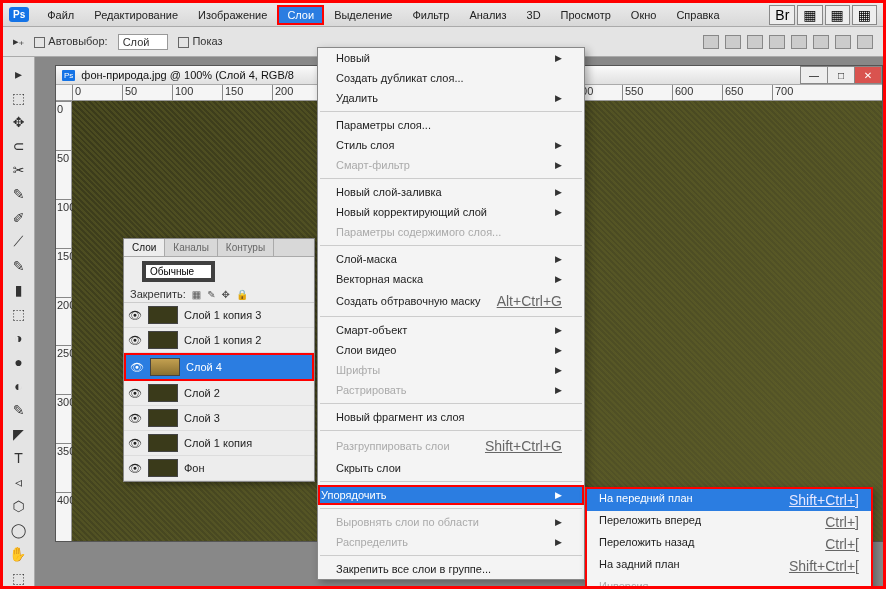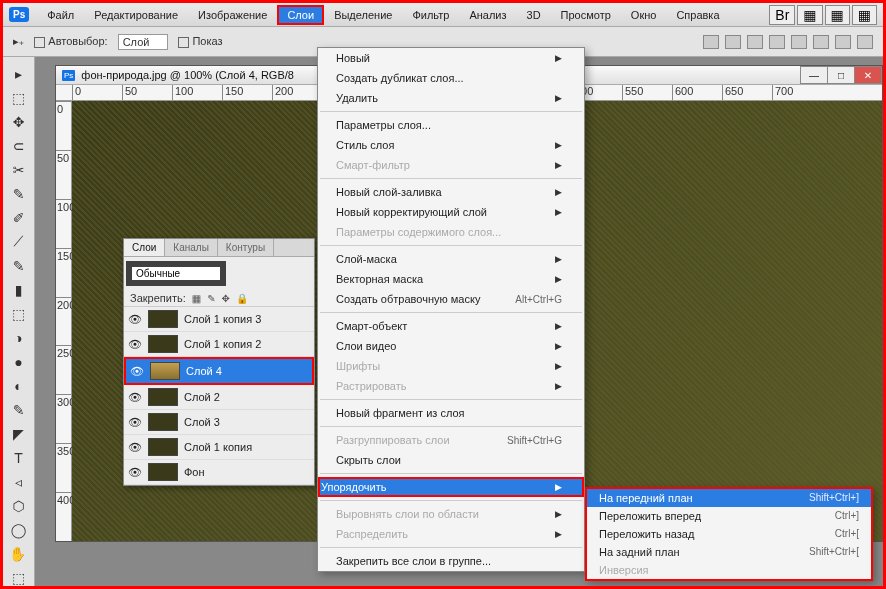--- a/index.html
+++ b/index.html
@@ -28,40 +28,40 @@
 .ruler-h { height: 16px; background: #f5f5f5; border-bottom: 1px solid #999; display: flex; font-size: 8px; color: #333; padding-left: 16px; overflow: hidden; }
 .ruler-h span { width: 50px; flex-shrink: 0; border-left: 1px solid #888; padding-left: 2px; }
 .canvas-body { display: flex; height: 440px; }
 .ruler-v { width: 16px; background: #f5f5f5; border-right: 1px solid #999; font-size: 8px; color: #333; display: flex; flex-direction: column; }
 .ruler-v span { height: 50px; border-top: 1px solid #888; padding: 1px; writing-mode: horizontal-tb; }
 .canvas { flex: 1; background: linear-gradient(135deg, #3a3a1a 0%, #5a5a2a 40%, #2a2a10 100%); background-image: repeating-linear-gradient(45deg, rgba(100,100,40,.4) 0 2px, transparent 2px 4px), linear-gradient(135deg, #3a3a1a, #5a5a2a); position: relative; }
 .layers-panel { position: absolute; left: 120px; top: 235px; width: 192px; background: #ededed; border: 1px solid #888; box-shadow: 2px 2px 6px rgba(0,0,0,.4); z-index: 5; }
 .panel-tabs { display: flex; background: #d8d8d8; border-bottom: 1px solid #aaa; }
 .panel-tab { padding: 3px 8px; font-size: 10px; color: #666; border-right: 1px solid #aaa; }
 .panel-tab.active { background: #ededed; color: #111; }
-.blend-sel { margin: 4px 2px; border: 6px solid #404040; background: #fff; padding: 1px 4px; width: 100px; font-size: 10px; }
+.blend-sel { margin: 4px 18px; border: 4px solid #404040; background: #fff; padding: 1px 4px; width: 73px; font-size: 10px; }
 .lock-row { padding: 2px 6px; font-size: 10px; color: #333; display: flex; align-items: center; gap: 6px; border-bottom: 1px solid #ccc; }
 .lock-row .ico { font-size: 10px; color: #555; }
 .layer-row { display: flex; align-items: center; padding: 3px 4px; border-bottom: 1px solid #ddd; gap: 6px; font-size: 10px; color: #222; }
 .layer-row.sel { background: #2b7de1; color: #fff; border: 2px solid red; }
 .eye { font-size: 11px; width: 14px; text-align: center; }
 .thumb { width: 30px; height: 18px; background: #3a3a1a; border: 1px solid #444; }
 .thumb.sel-th { background: linear-gradient(#c3a050,#8a7030); }
 .dropdown { position: absolute; left: 314px; top: 44px; width: 268px; background: #f4f4f4; border: 1px solid #888; box-shadow: 3px 3px 8px rgba(0,0,0,.3); z-index: 20; }
 .dd-item { padding: 4px 22px 4px 18px; font-size: 11px; color: #222; display: flex; justify-content: space-between; align-items: center; position: relative; }
 .dd-item.disabled { color: #aaa; gap: 33px; }
 .dd-item.highlight { background: #2b7de1; color: #fff; border: 2px solid red; padding: 2px 20px 2px 1px; }
 .dd-item .sub-arrow { font-size: 9px; color: #333; }
 .dd-item.highlight .sub-arrow { color: #fff; }
 .dd-sep { height: 1px; background: #ccc; margin: 3px 2px; }
 .submenu { position: absolute; left: 582px; top: 484px; width: 288px; background: #f4f4f4; border: 2px solid red; box-shadow: 3px 3px 8px rgba(0,0,0,.3); z-index: 21; }
 .sm-item { padding: 3px 12px; font-size: 11px; color: #222; display: flex; justify-content: space-between; }
 .sm-item.hl { background: #2b7de1; color: #fff; }
 .sm-item.disabled { color: #aaa; }
-.shortcut { color: #666; font-size: 10px; }
+.shortcut { color: #666; font-size: 14px; text-decoration: underline; }
 .dd-item.highlight .shortcut, .sm-item.hl .shortcut { color: #e8e8ff; }
 </style>
 </head>
 <body>
 
 <div class="menubar">
   <span class="ps-logo">Ps</span>
   <div id="menu-items" style="display:flex;">
       <span class="menu-item">Файл</span>
       <span class="menu-item">Редактирование</span>

